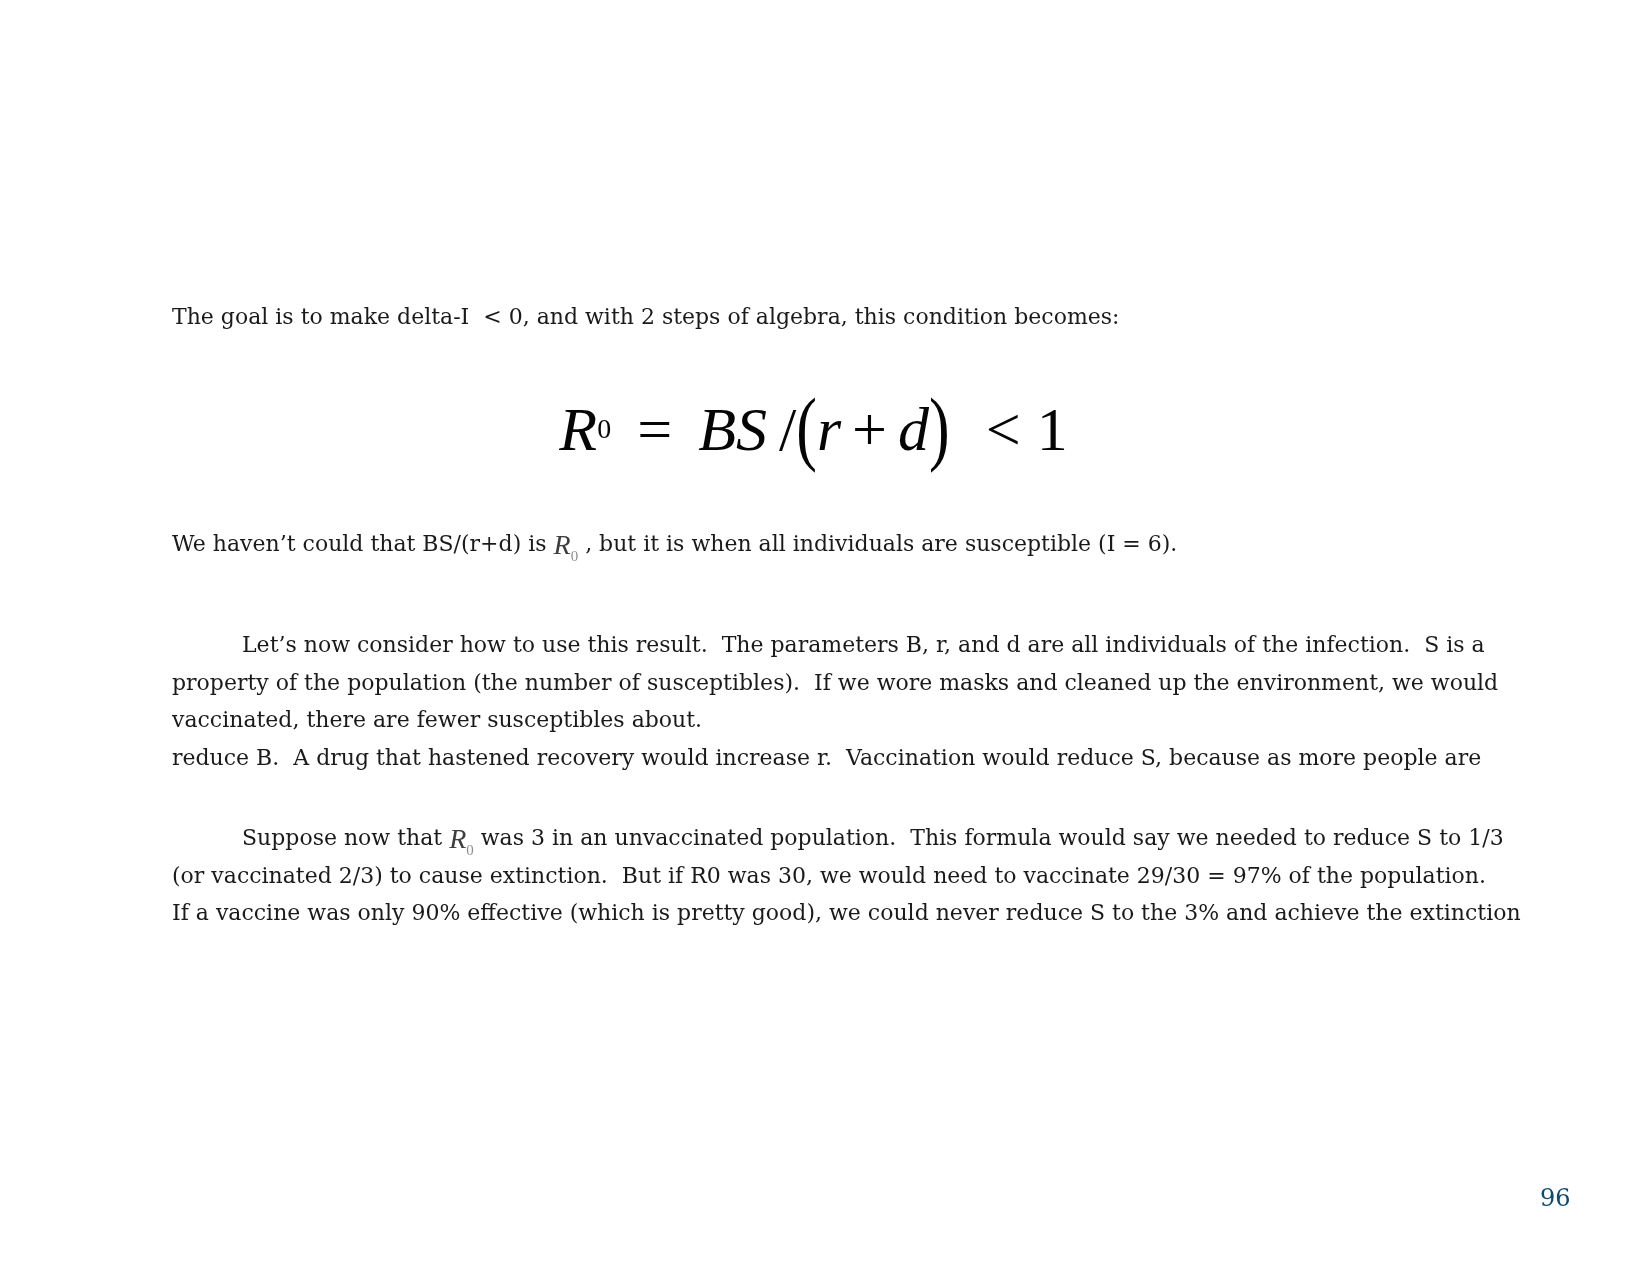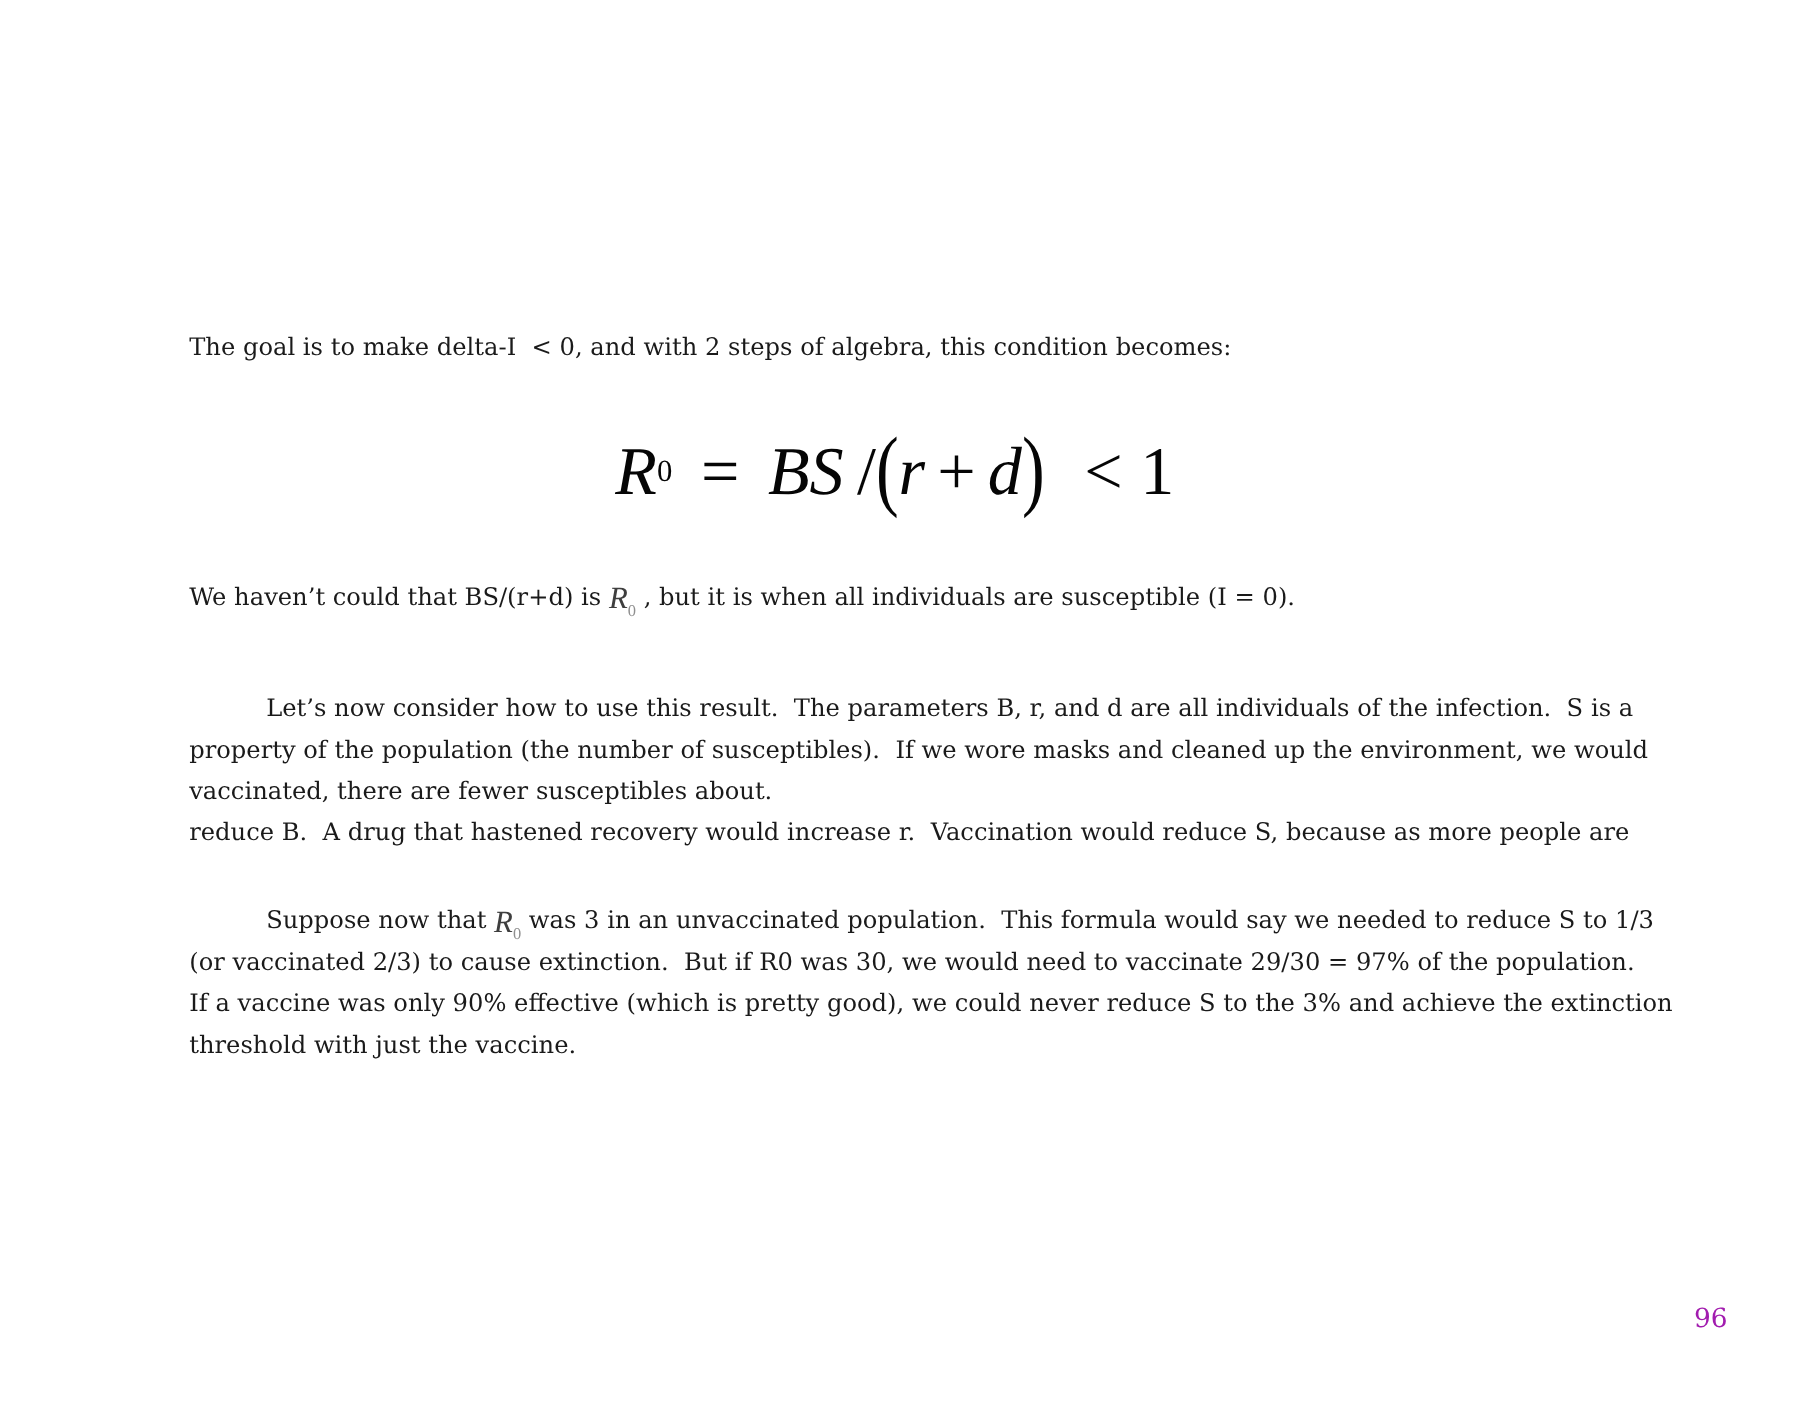--- a/index.html
+++ b/index.html
@@ -92,21 +92,21 @@
   .line { display: block; white-space: pre; }
   .indent { text-indent: 70px; }
   #para1 { top: 626px; }
   #para2 { top: 819px; }
 
   .pageno {
     position: absolute;
     left: 1540px;
     top: 1184px;
     font-size: 24px;
-    color: #a21caf;
+    color: #0c4a6e;
   }
 </style>
 </head>
 <body>
 
 <div class="page">
 
   <div id="intro" class="col center-line">The goal is to make delta-I  &lt; 0, and with 2 steps of algebra, this condition becomes:</div>
 
   <div class="formula-wrap">
@@ -117,31 +117,30 @@
       <span class="slash">/</span>
       <span class="paren">(</span>
       <span class="fi">r</span>
       <span class="plus">+</span>
       <span class="fi">d</span>
       <span class="paren">)</span>
       <span class="lt">&lt;</span>
       <span class="one">1</span>
     </div>
 
-  <div id="note" class="col center-line"><span>We haven’t could that BS/(r+d) is </span><span class="imath"><span>R</span><sub>0</sub></span><span> , but it is when all individuals are susceptible (I = 0).</span></div>
+  <div id="note" class="col center-line"><span>We haven’t could that BS/(r+d) is </span><span class="imath"><span>R</span><sub>0</sub></span><span> , but it is when all individuals are susceptible (I = 6).</span></div>
 
   <div id="para1" class="para">
     <span class="line indent">Let’s now consider how to use this result.  The parameters B, r, and d are all individuals of the infection.  S is a</span>
     <span class="line">property of the population (the number of susceptibles).  If we wore masks and cleaned up the environment, we would</span>
     <span class="line">vaccinated, there are fewer susceptibles about.</span>
     <span class="line">reduce B.  A drug that hastened recovery would increase r.  Vaccination would reduce S, because as more people are</span>
   </div>
 
   <div id="para2" class="para">
     <span class="line indent"><span>Suppose now that </span><span class="imath"><span>R</span><sub>0</sub></span><span> was 3 in an unvaccinated population.  This formula would say we needed to reduce S to 1/3</span></span>
     <span class="line">(or vaccinated 2/3) to cause extinction.  But if R0 was 30, we would need to vaccinate 29/30 = 97% of the population.</span>
     <span class="line">If a vaccine was only 90% effective (which is pretty good), we could never reduce S to the 3% and achieve the extinction</span>
-    <span class="line">threshold with just the vaccine.</span>
   </div>
 
   <div class="pageno">96</div>
 
 </div>
 
 </body></html>

